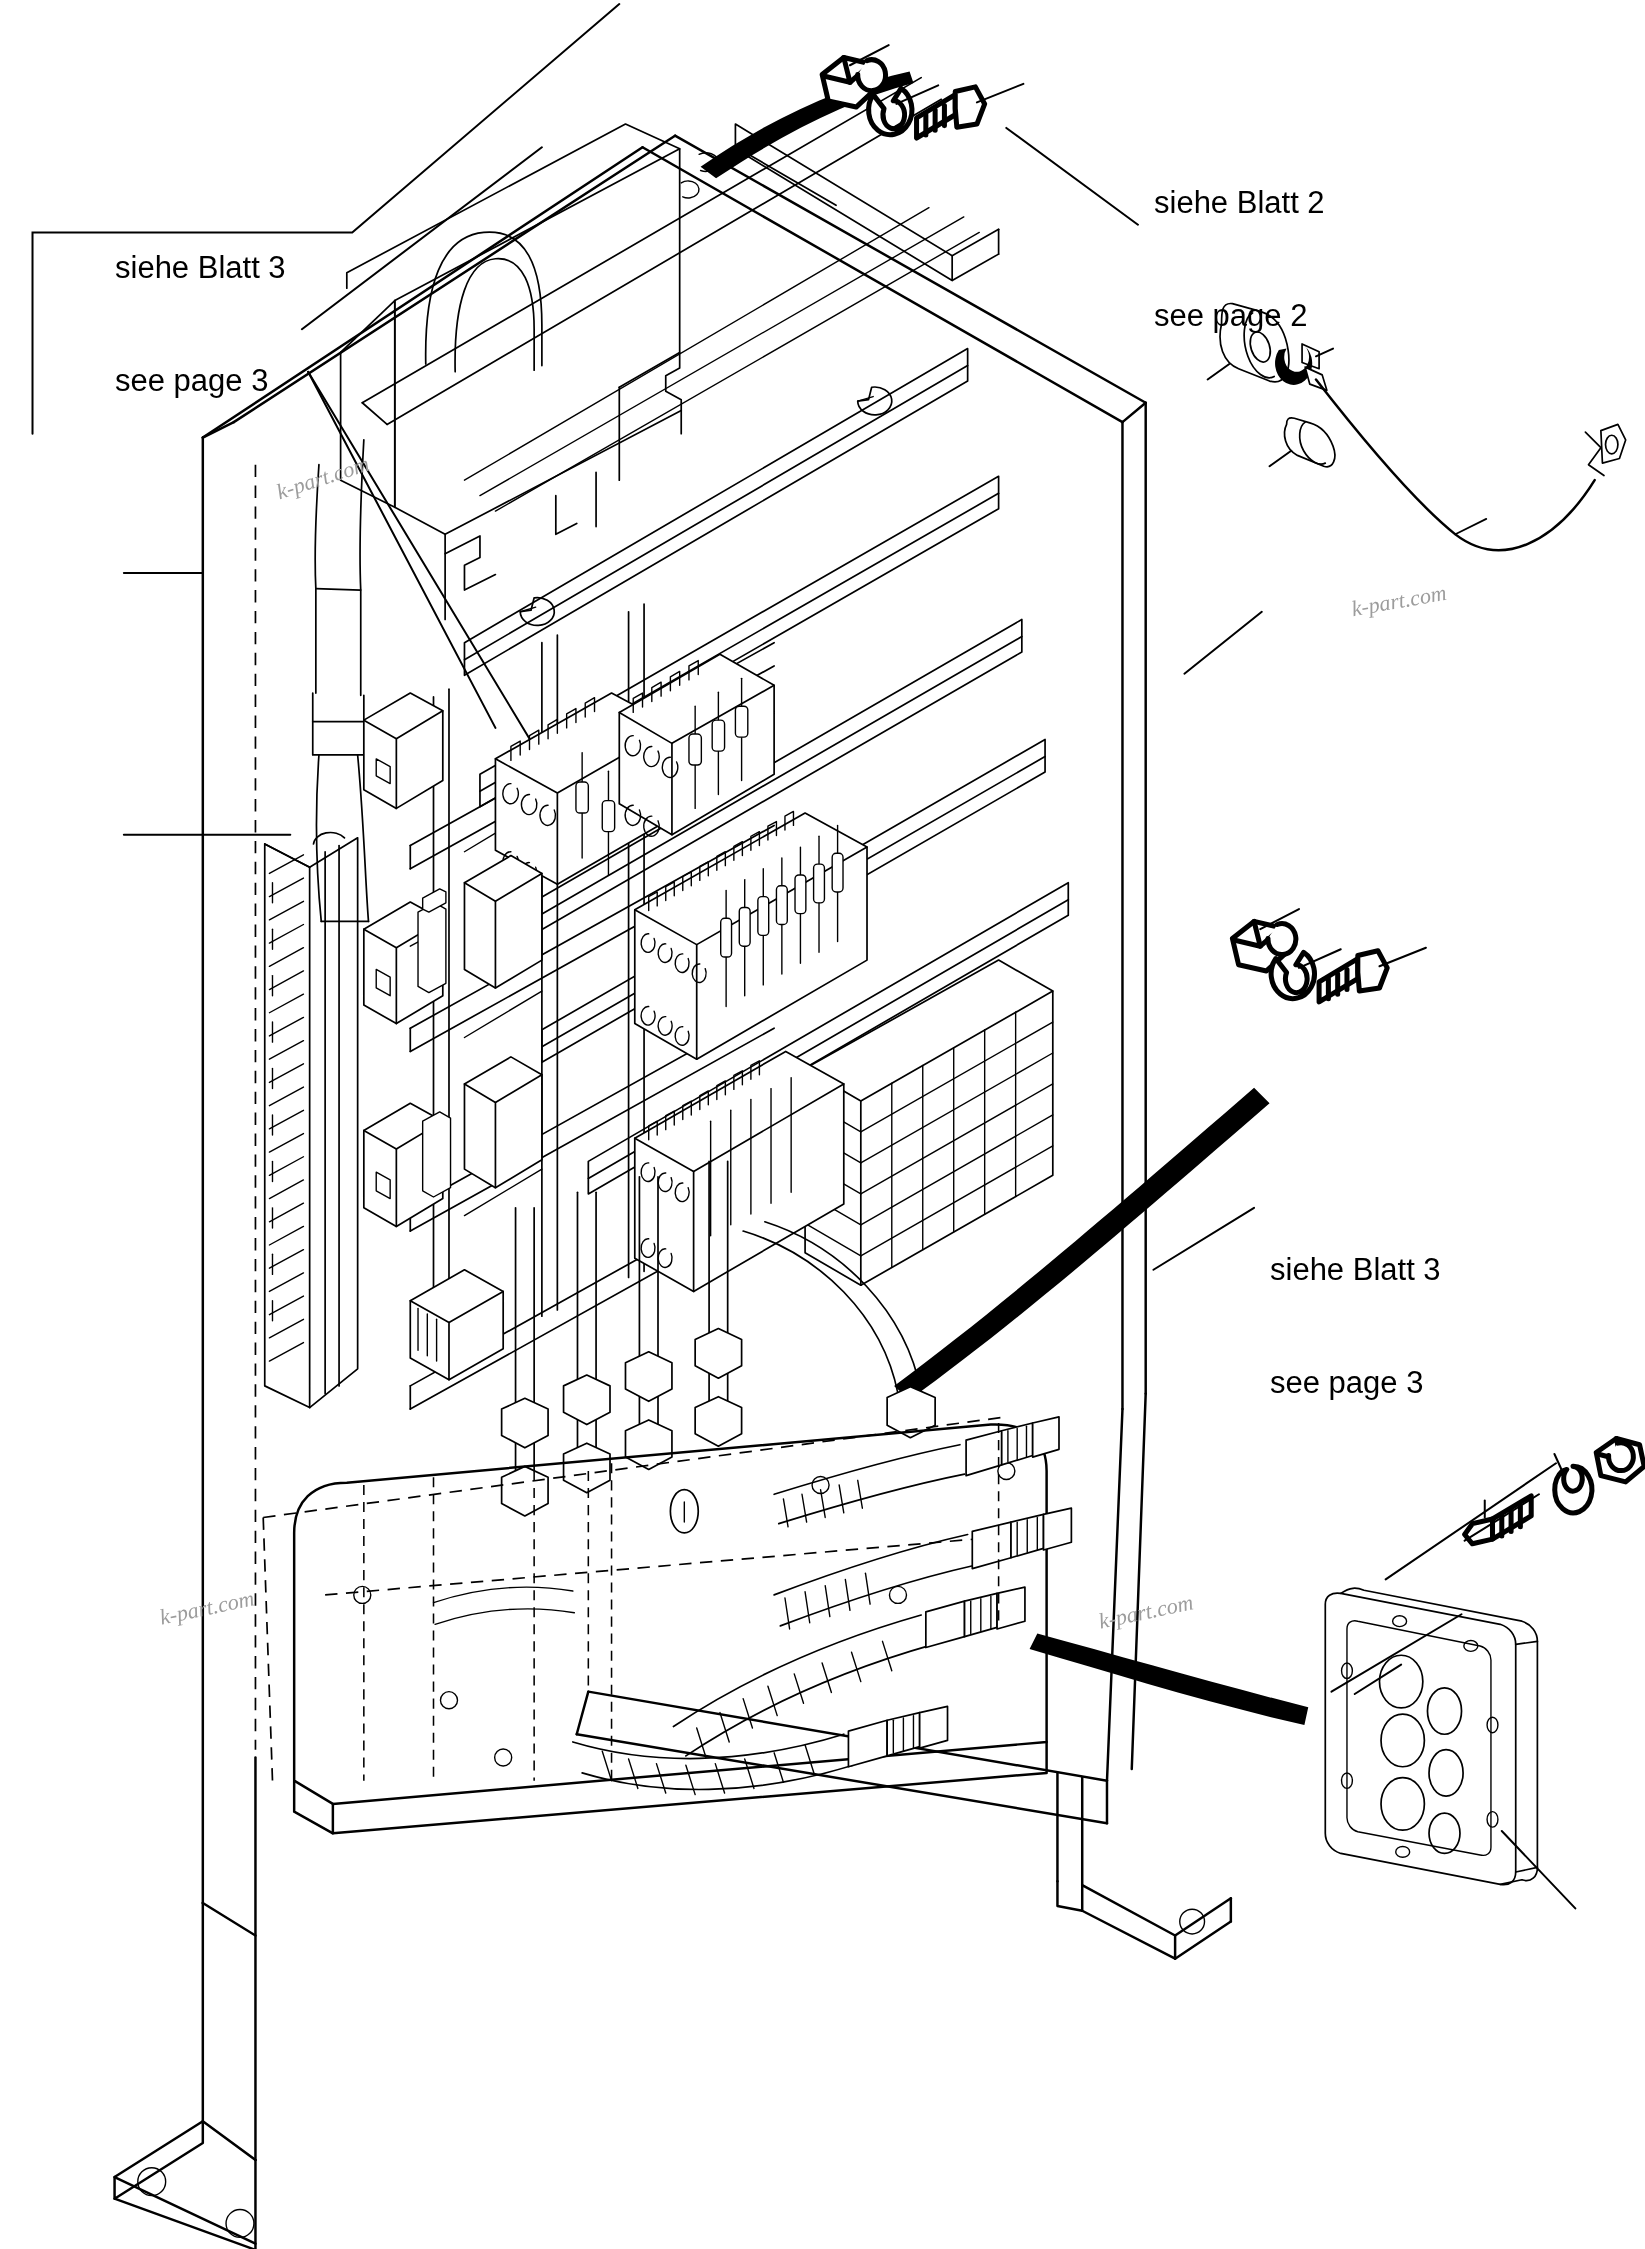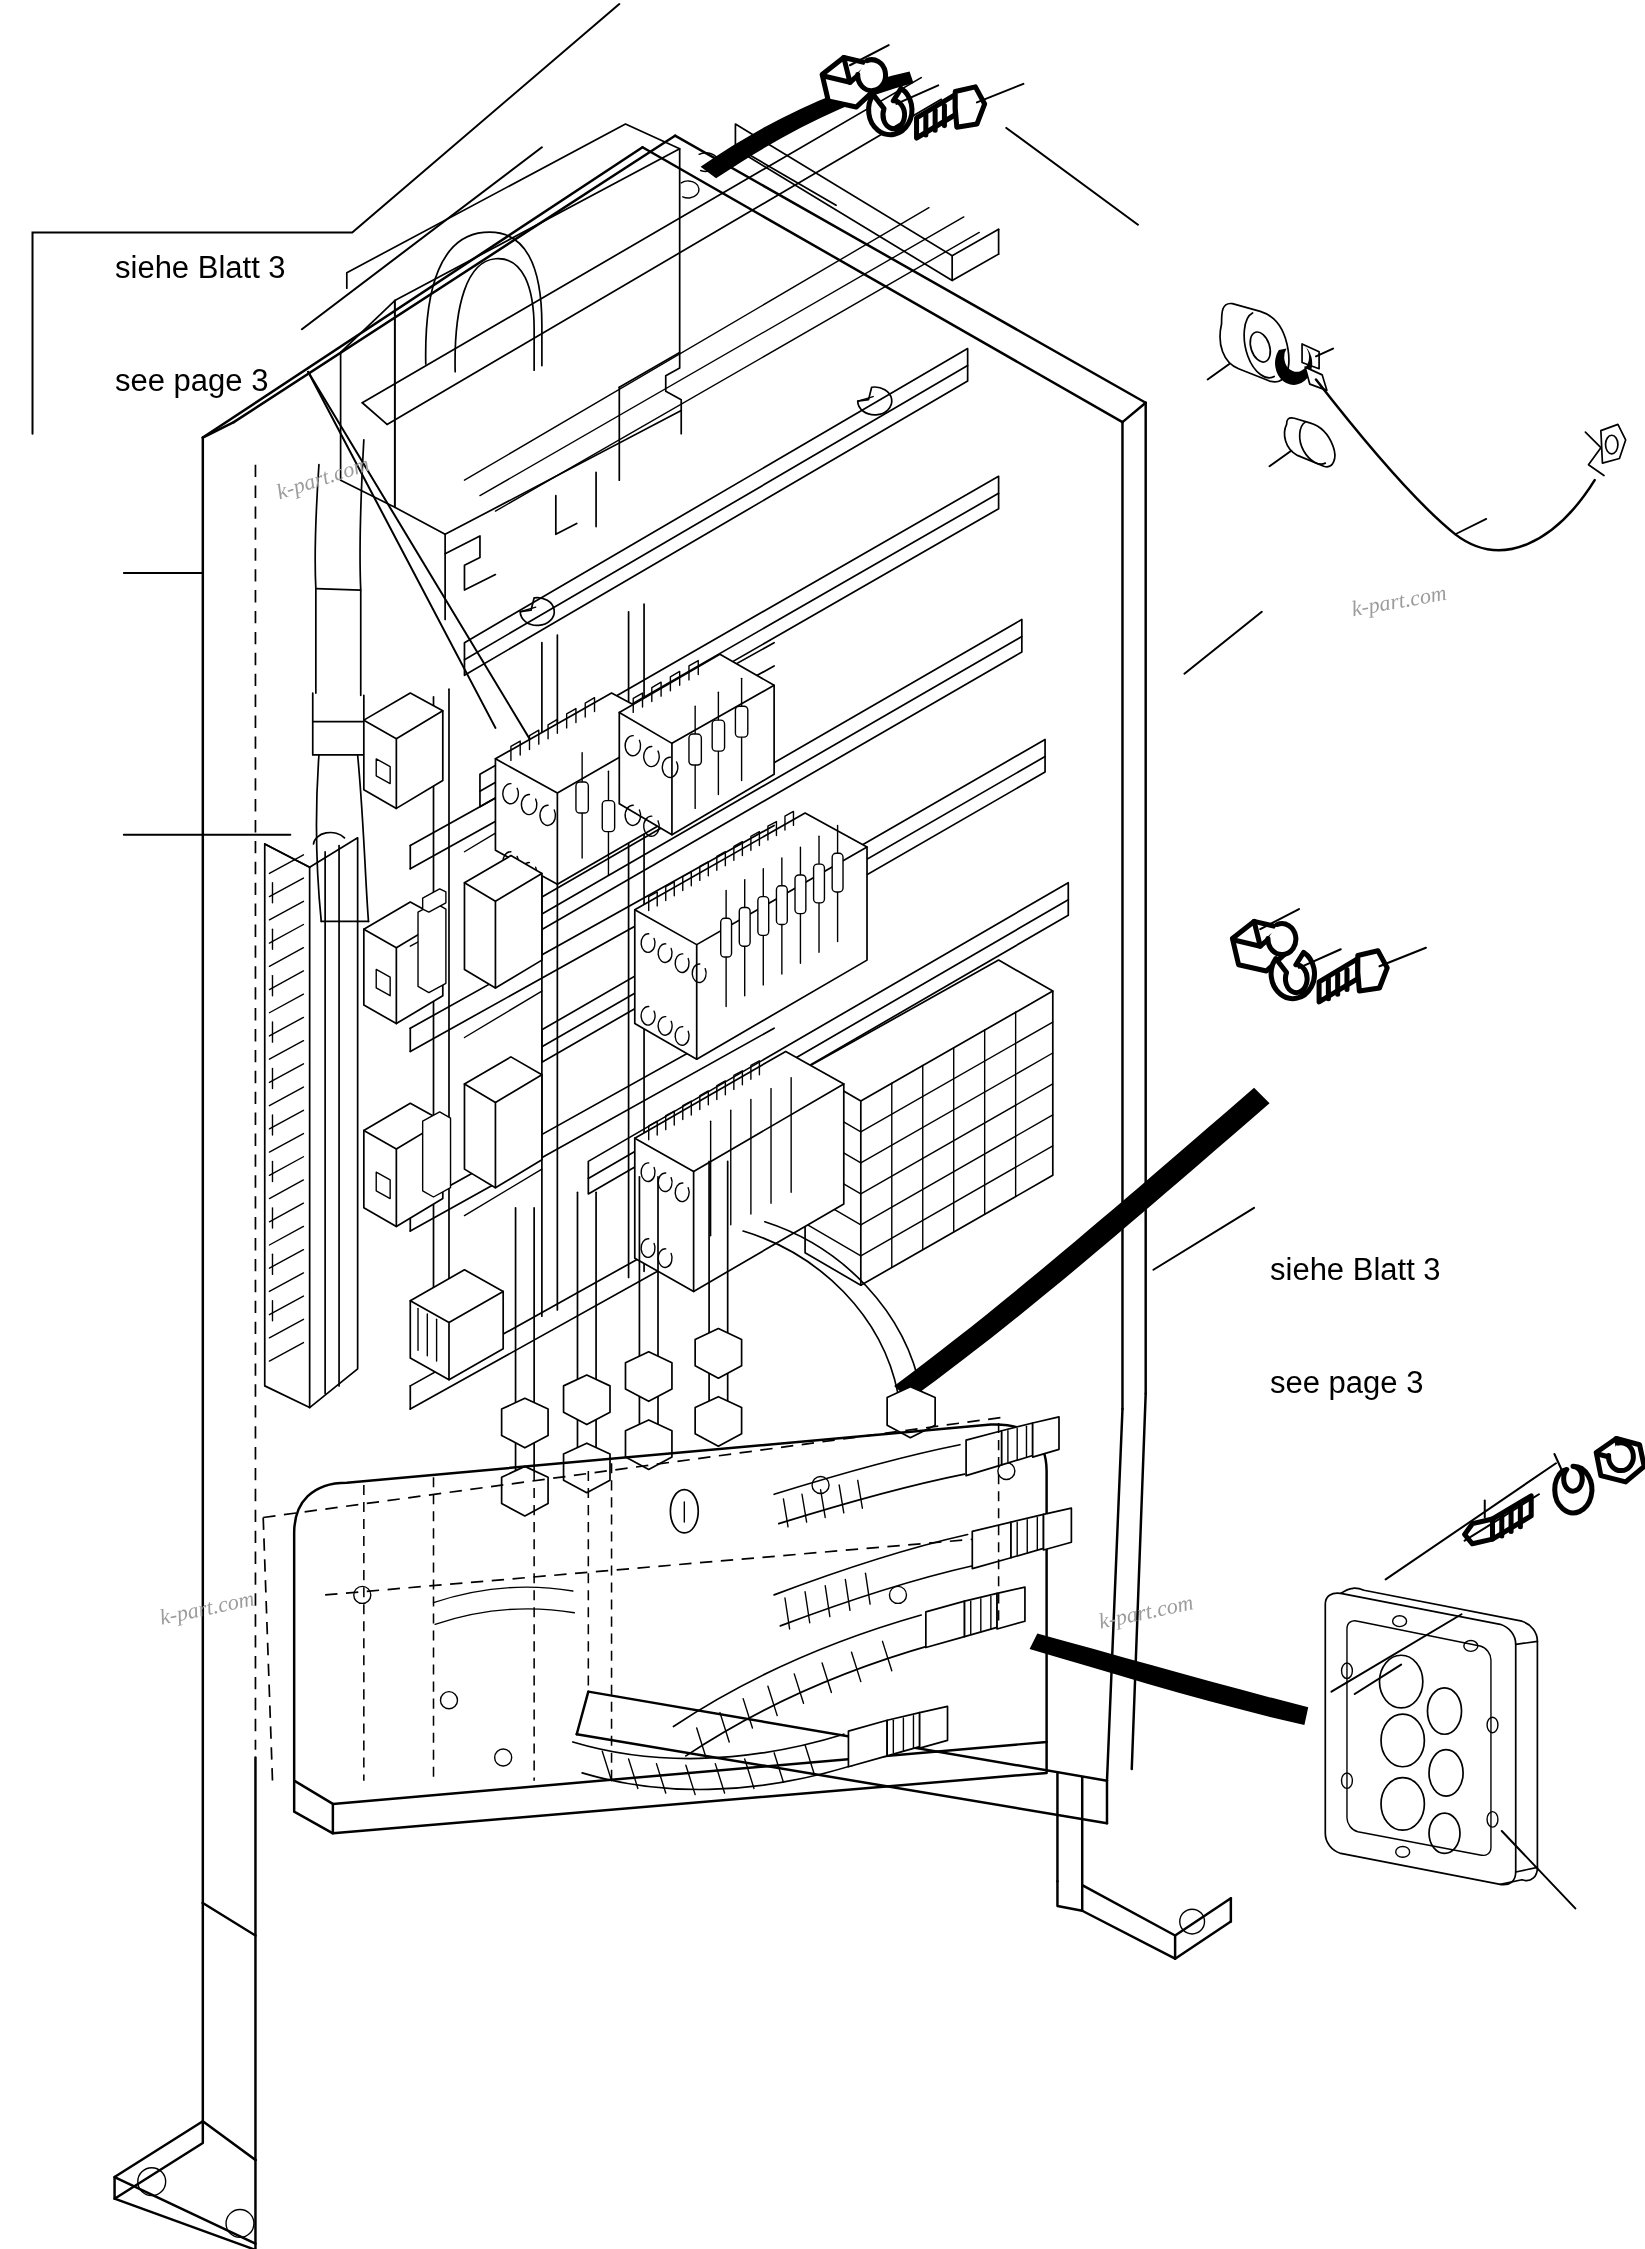--- a/index.html
+++ b/index.html
@@ -717,20 +717,24 @@
     <path class="dash2" d="M 1290 1838 L 1290 2100"></path>
   </g>
 
 </svg>
 
 <div class="callout" style="left:115px;top:173px;">
   <div>siehe Blatt 3</div>
   <div>see page 3</div>
 </div>
 
+<div class="callout" style="left:1154px;top:108px;">
+  <div>siehe Blatt 2</div>
+  <div>see page 2</div>
+</div>
 
 <div class="callout" style="left:1270px;top:1175px;">
   <div>siehe Blatt 3</div>
   <div>see page 3</div>
 </div>
 
 <div class="wm" style="left:275px;top:465px;transform:rotate(-18deg);">k-part.com</div>
 <div class="wm" style="left:1351px;top:588px;transform:rotate(-10deg);">k-part.com</div>
 <div class="wm" style="left:159px;top:1595px;transform:rotate(-12deg);">k-part.com</div>
 <div class="wm" style="left:1098px;top:1599px;transform:rotate(-12deg);">k-part.com</div>

